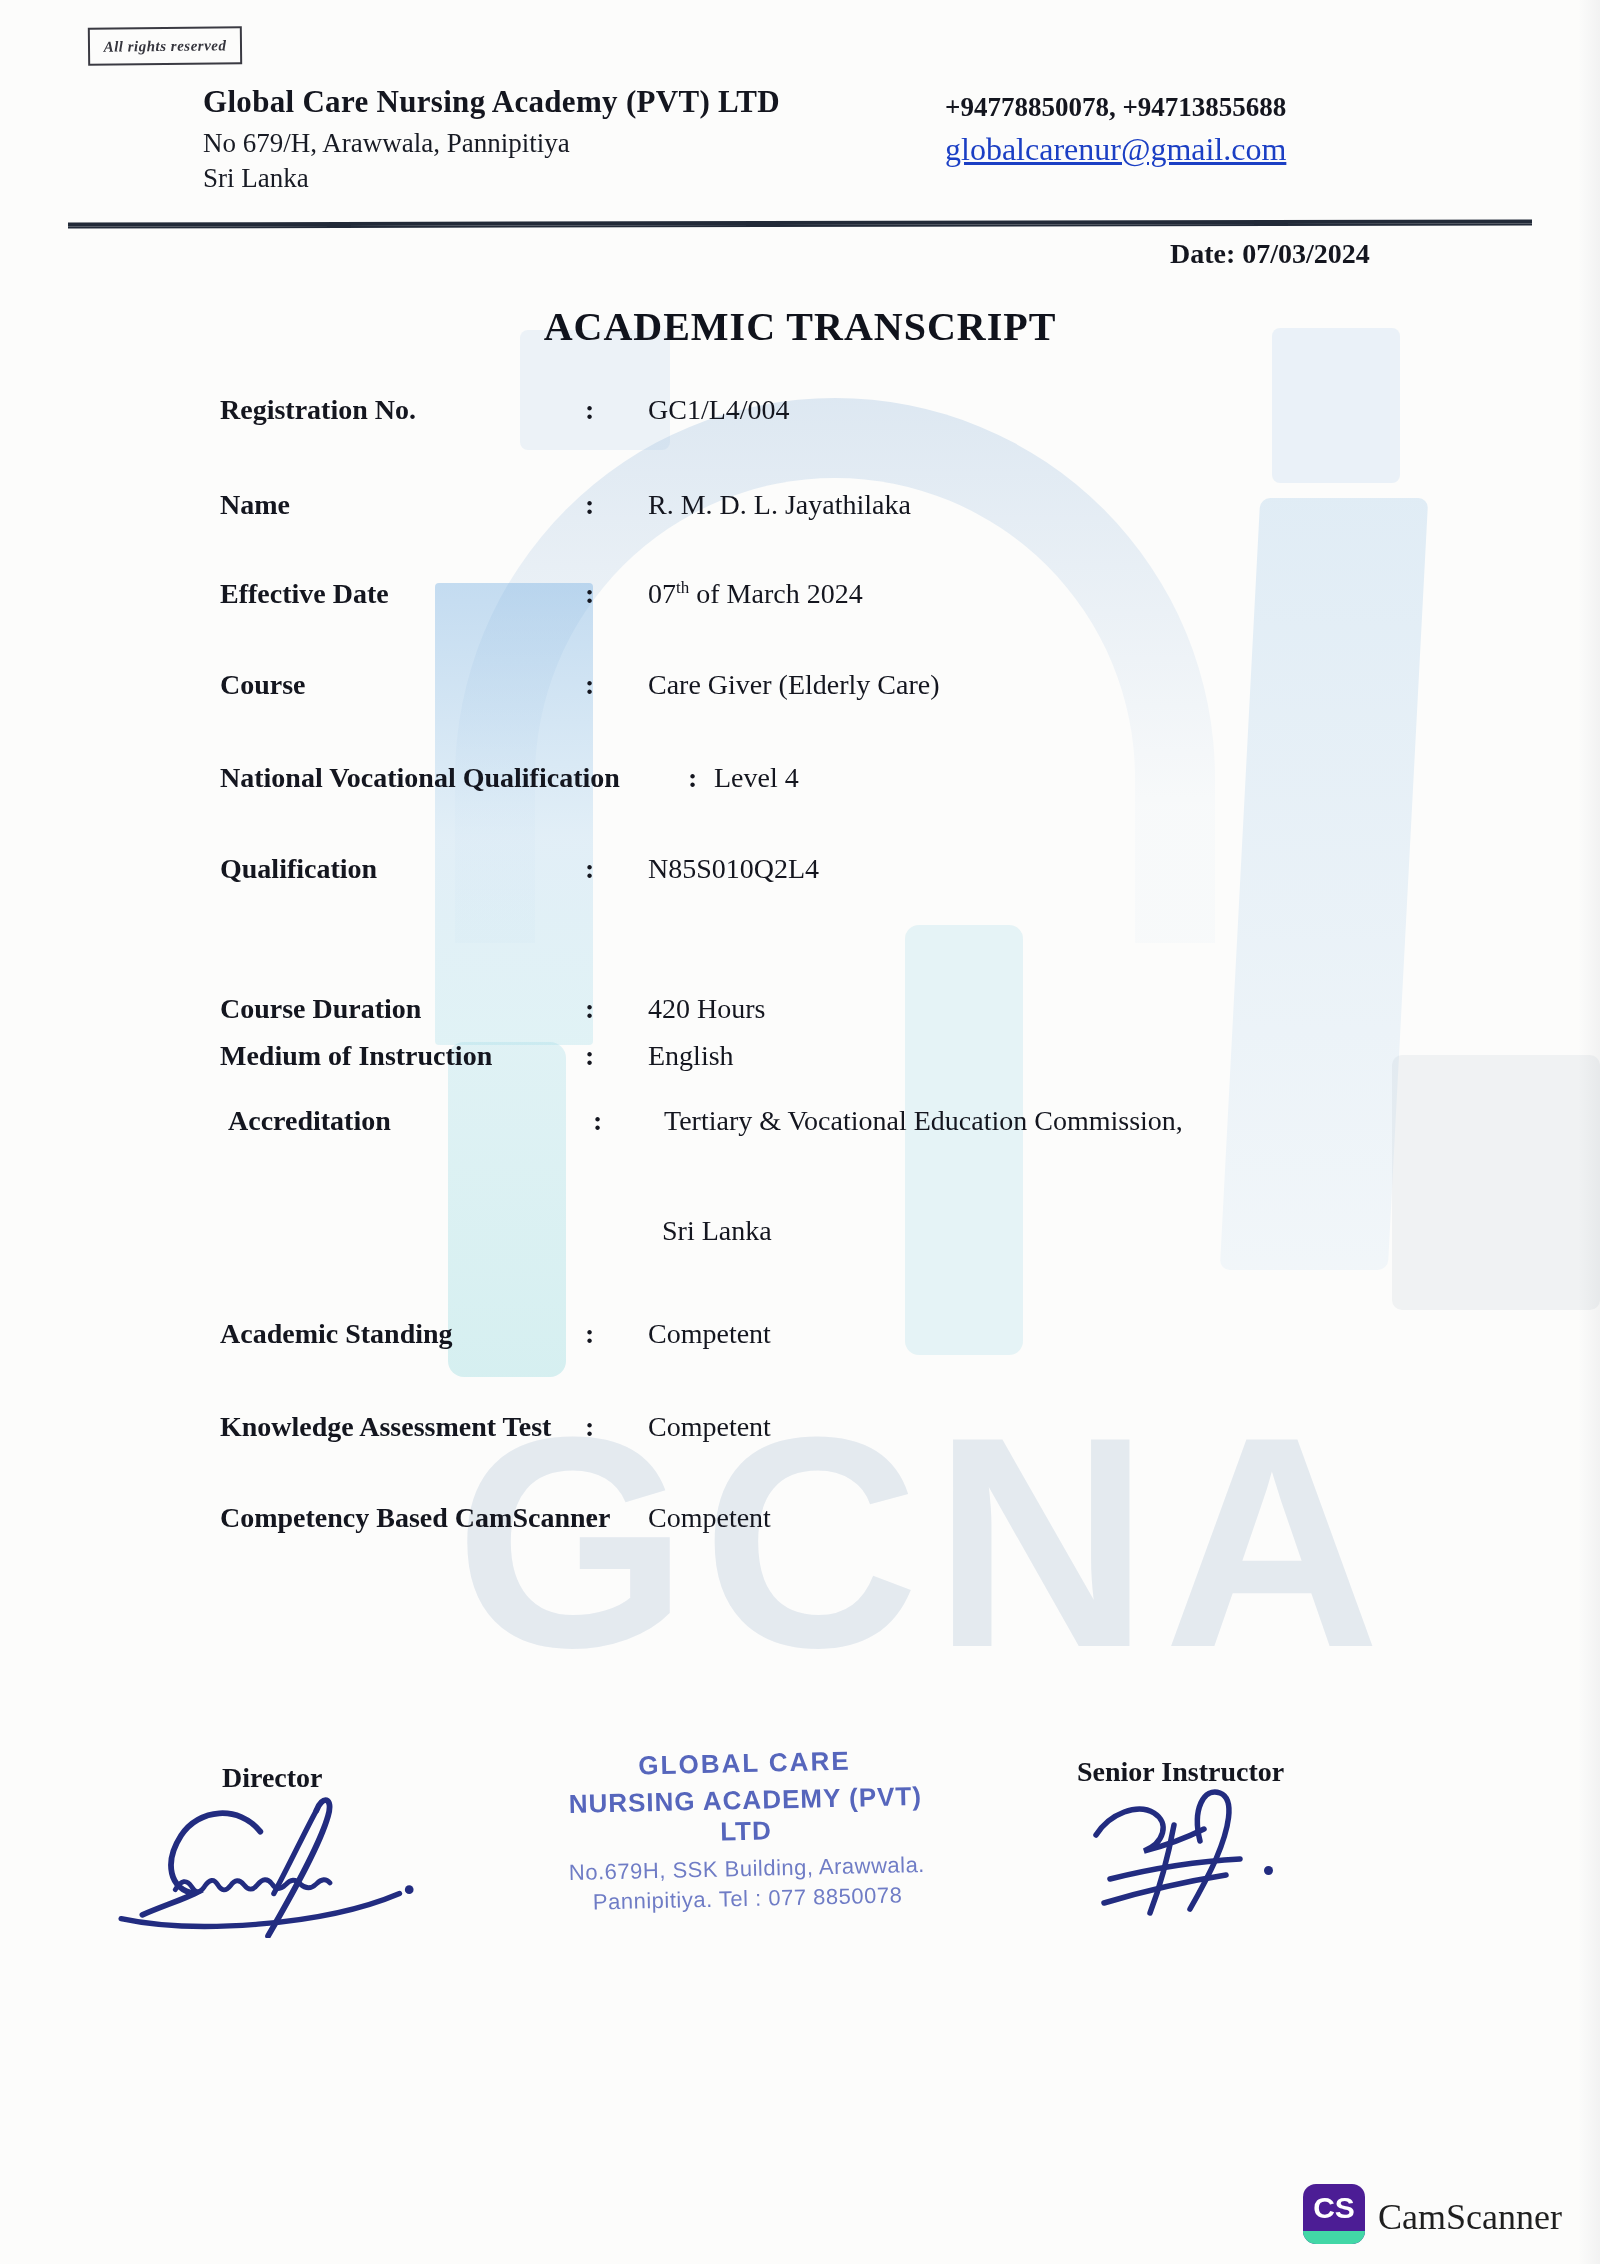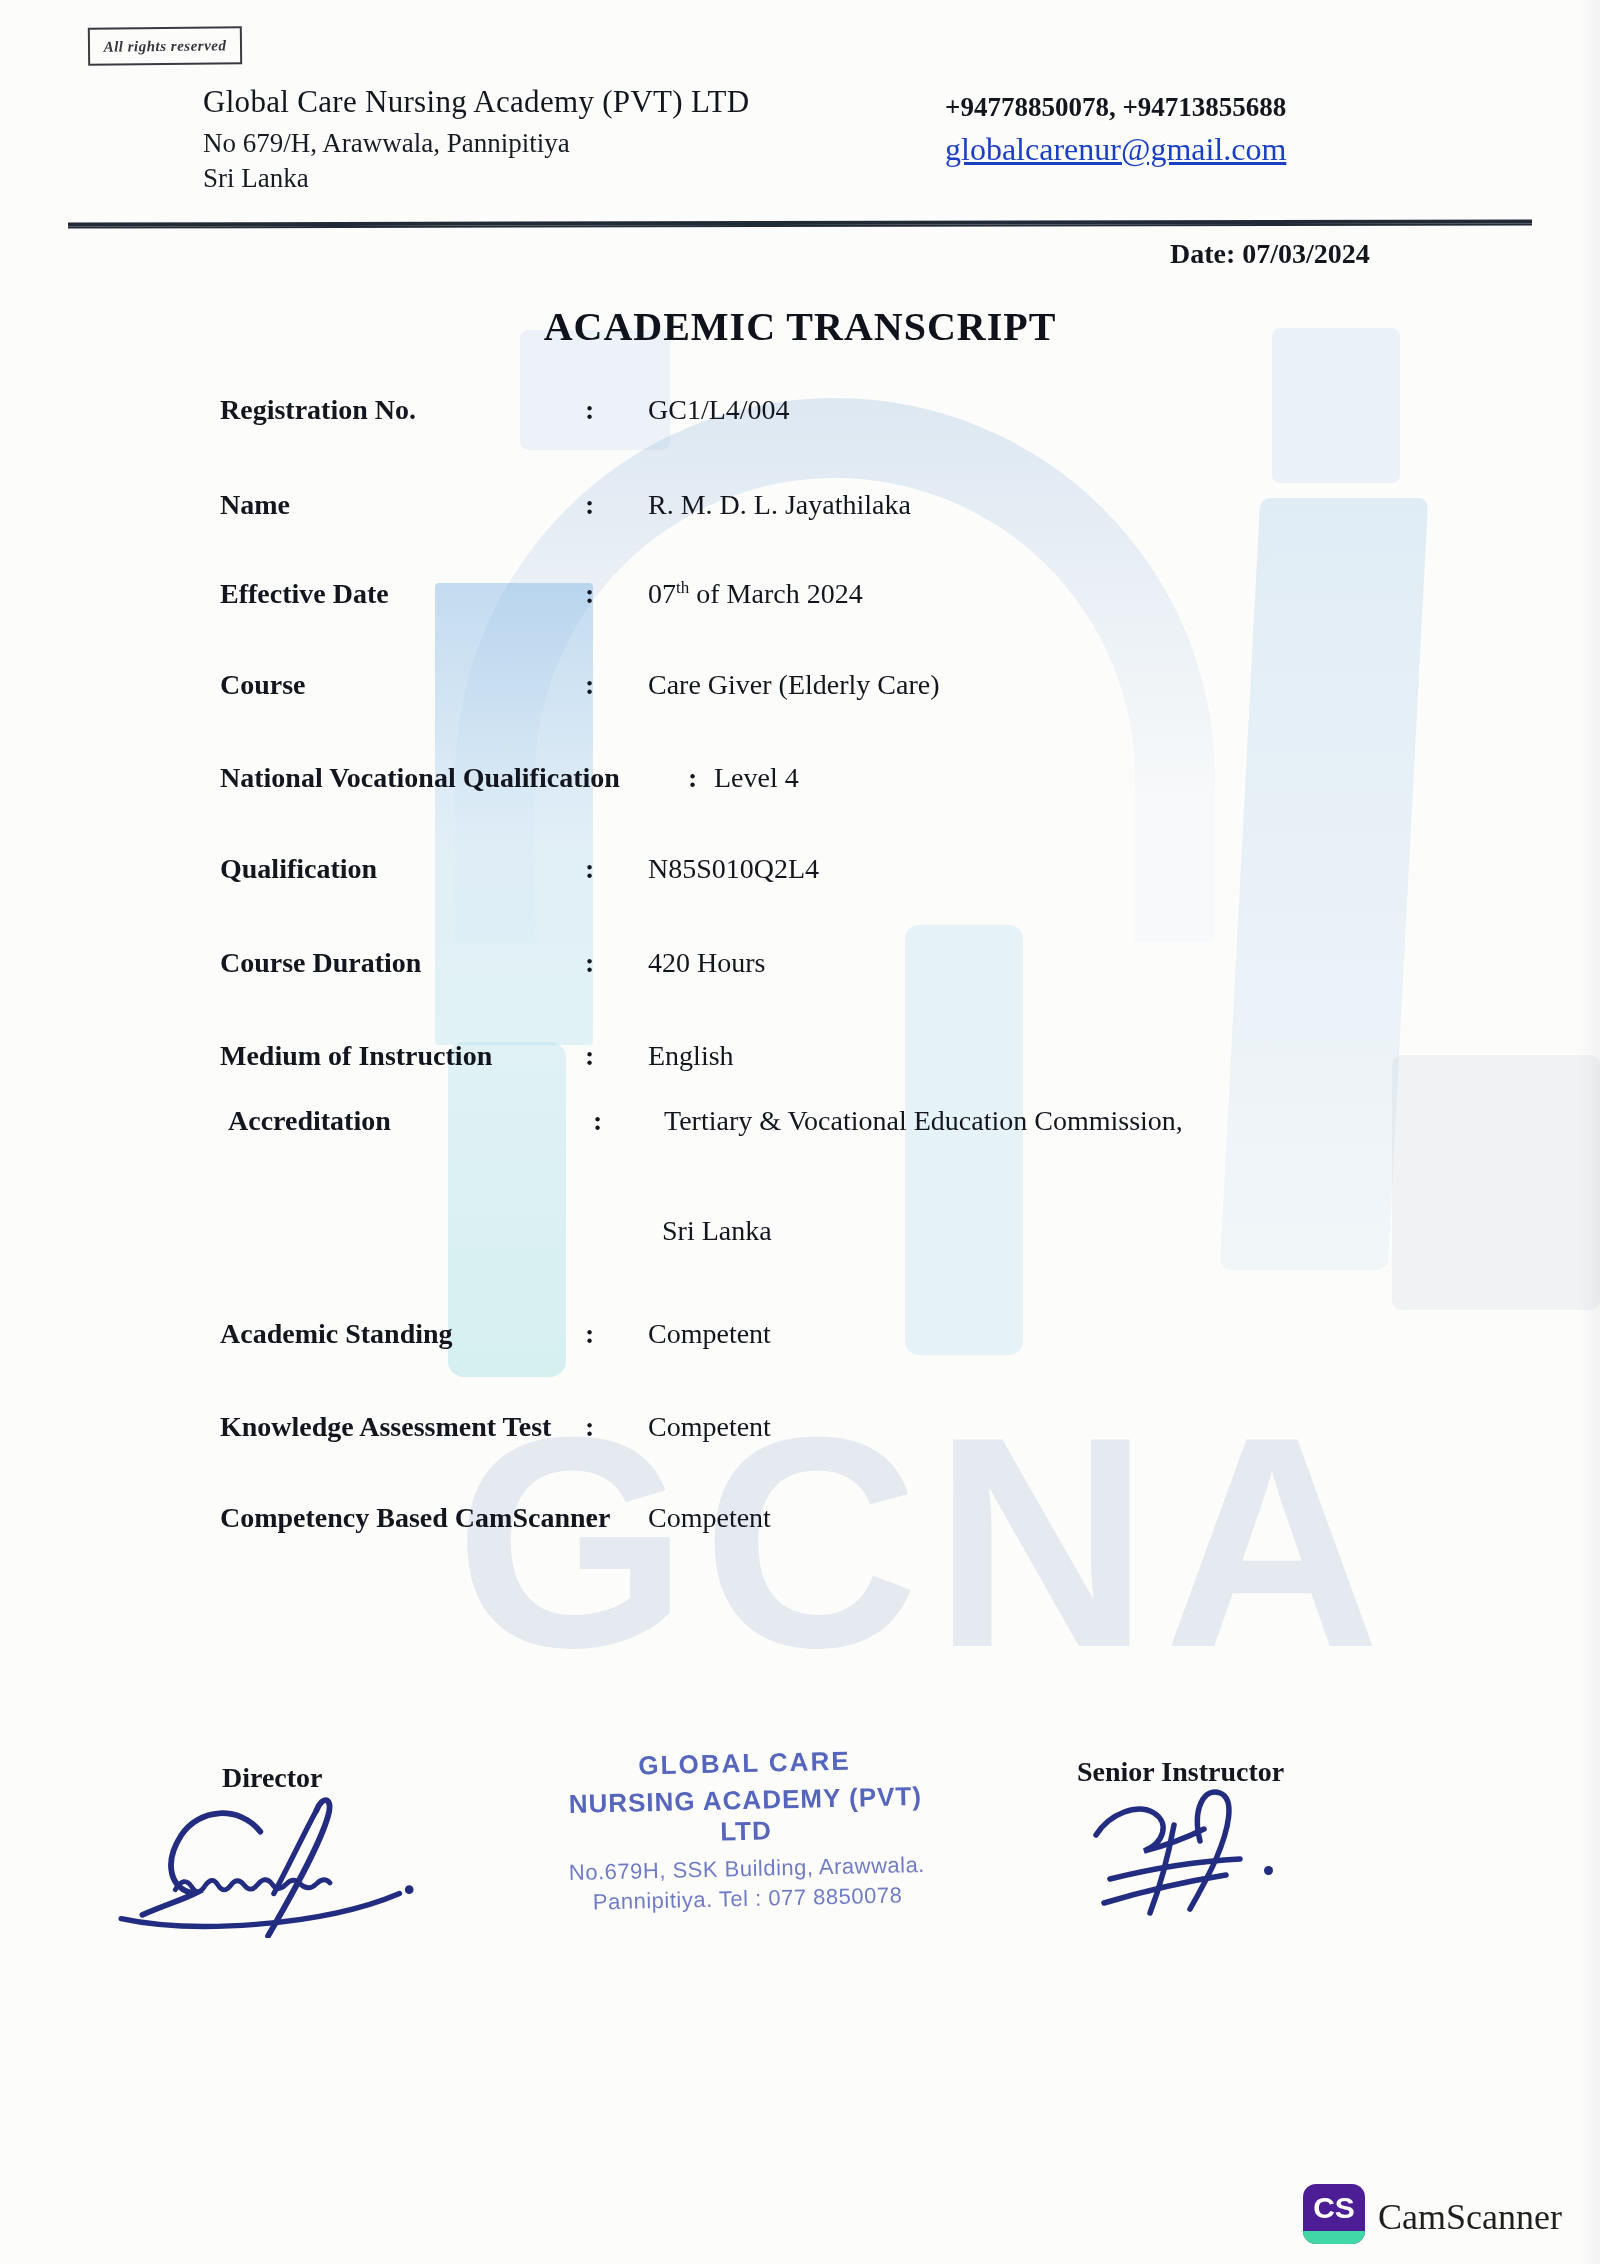--- a/index.html
+++ b/index.html
@@ -73,21 +73,21 @@
   .rights-box {
     position: absolute; left: 88px; top: 27px; width: 154px; height: 38px;
     border: 2px solid #3a3a42; transform: rotate(-0.6deg);
     display: flex; align-items: center; justify-content: center;
   }
   .rights-box span {
     font-size: 15px; font-style: italic; font-weight: 700; color: #35353d;
     letter-spacing: 0.5px;
   }
   
-  .org-name   { position: absolute; left: 203px; top: 84px;  font-size: 31px; font-weight: 400; letter-spacing: 0.3px; color: #14161f; }
+  .org-name   { position: absolute; left: 203px; top: 84px;  font-size: 31px; font-weight: 700; letter-spacing: 0.3px; color: #14161f; }
   .org-addr   { position: absolute; left: 203px; top: 128px; font-size: 27px; color: #181b24; }
   .org-country{ position: absolute; left: 203px; top: 163px; font-size: 27px; color: #181b24; }
   .org-phones { position: absolute; left: 945px; top: 92px;  font-size: 27px; font-weight: 700; color: #14161f; }
   .org-email  { position: absolute; left: 945px; top: 131px; font-size: 32px; color: #1b3fc4; text-decoration: underline; }
   .rule {
     position: absolute; left: 68px; top: 221px; width: 1464px; height: 4px;
     border-top: 4px solid #222a38; border-bottom: 2px solid #222a38;
     transform: rotate(-0.12deg);
   }
   .date-line { position: absolute; left: 1170px; top: 238px; font-size: 28px; font-weight: 600; color: #14161f; }
@@ -102,21 +102,21 @@
   .frow .val { position: absolute; left: 648px; font-size: 28px; color: #14161f; white-space: nowrap; }
   .frow .val sup { font-size: 17px; vertical-align: super; line-height: 0; }
   .fr0  { top: 394px; }
   .fr1  { top: 489px; }
   .fr2  { top: 578px; }
   .fr3  { top: 669px; }
   .fr4  { top: 762px; }
   .fr4 .col { left: 688px; }
   .fr4 .val { left: 714px; }
   .fr5  { top: 853px; }
-  .fr6  { top: 947px; }
+  .fr6  { top: 993px; }
   .fr7  { top: 1040px; }
   .fr8  { top: 1105px; margin-left: 8px; }
   .fr8 .val { left: 656px; }
   .acc-line2 { position: absolute; left: 662px; top: 1215px; font-size: 28px; color: #14161f; }
   .fr9  { top: 1318px; }
   .fr10 { top: 1411px; }
   .fr11 { top: 1502px; }
   
   .director-label { position: absolute; left: 222px; top: 1762px; font-size: 28px; font-weight: 700; color: #14161f; }
   .senior-label   { position: absolute; left: 1077px; top: 1756px; font-size: 28px; font-weight: 700; color: #14161f; }

